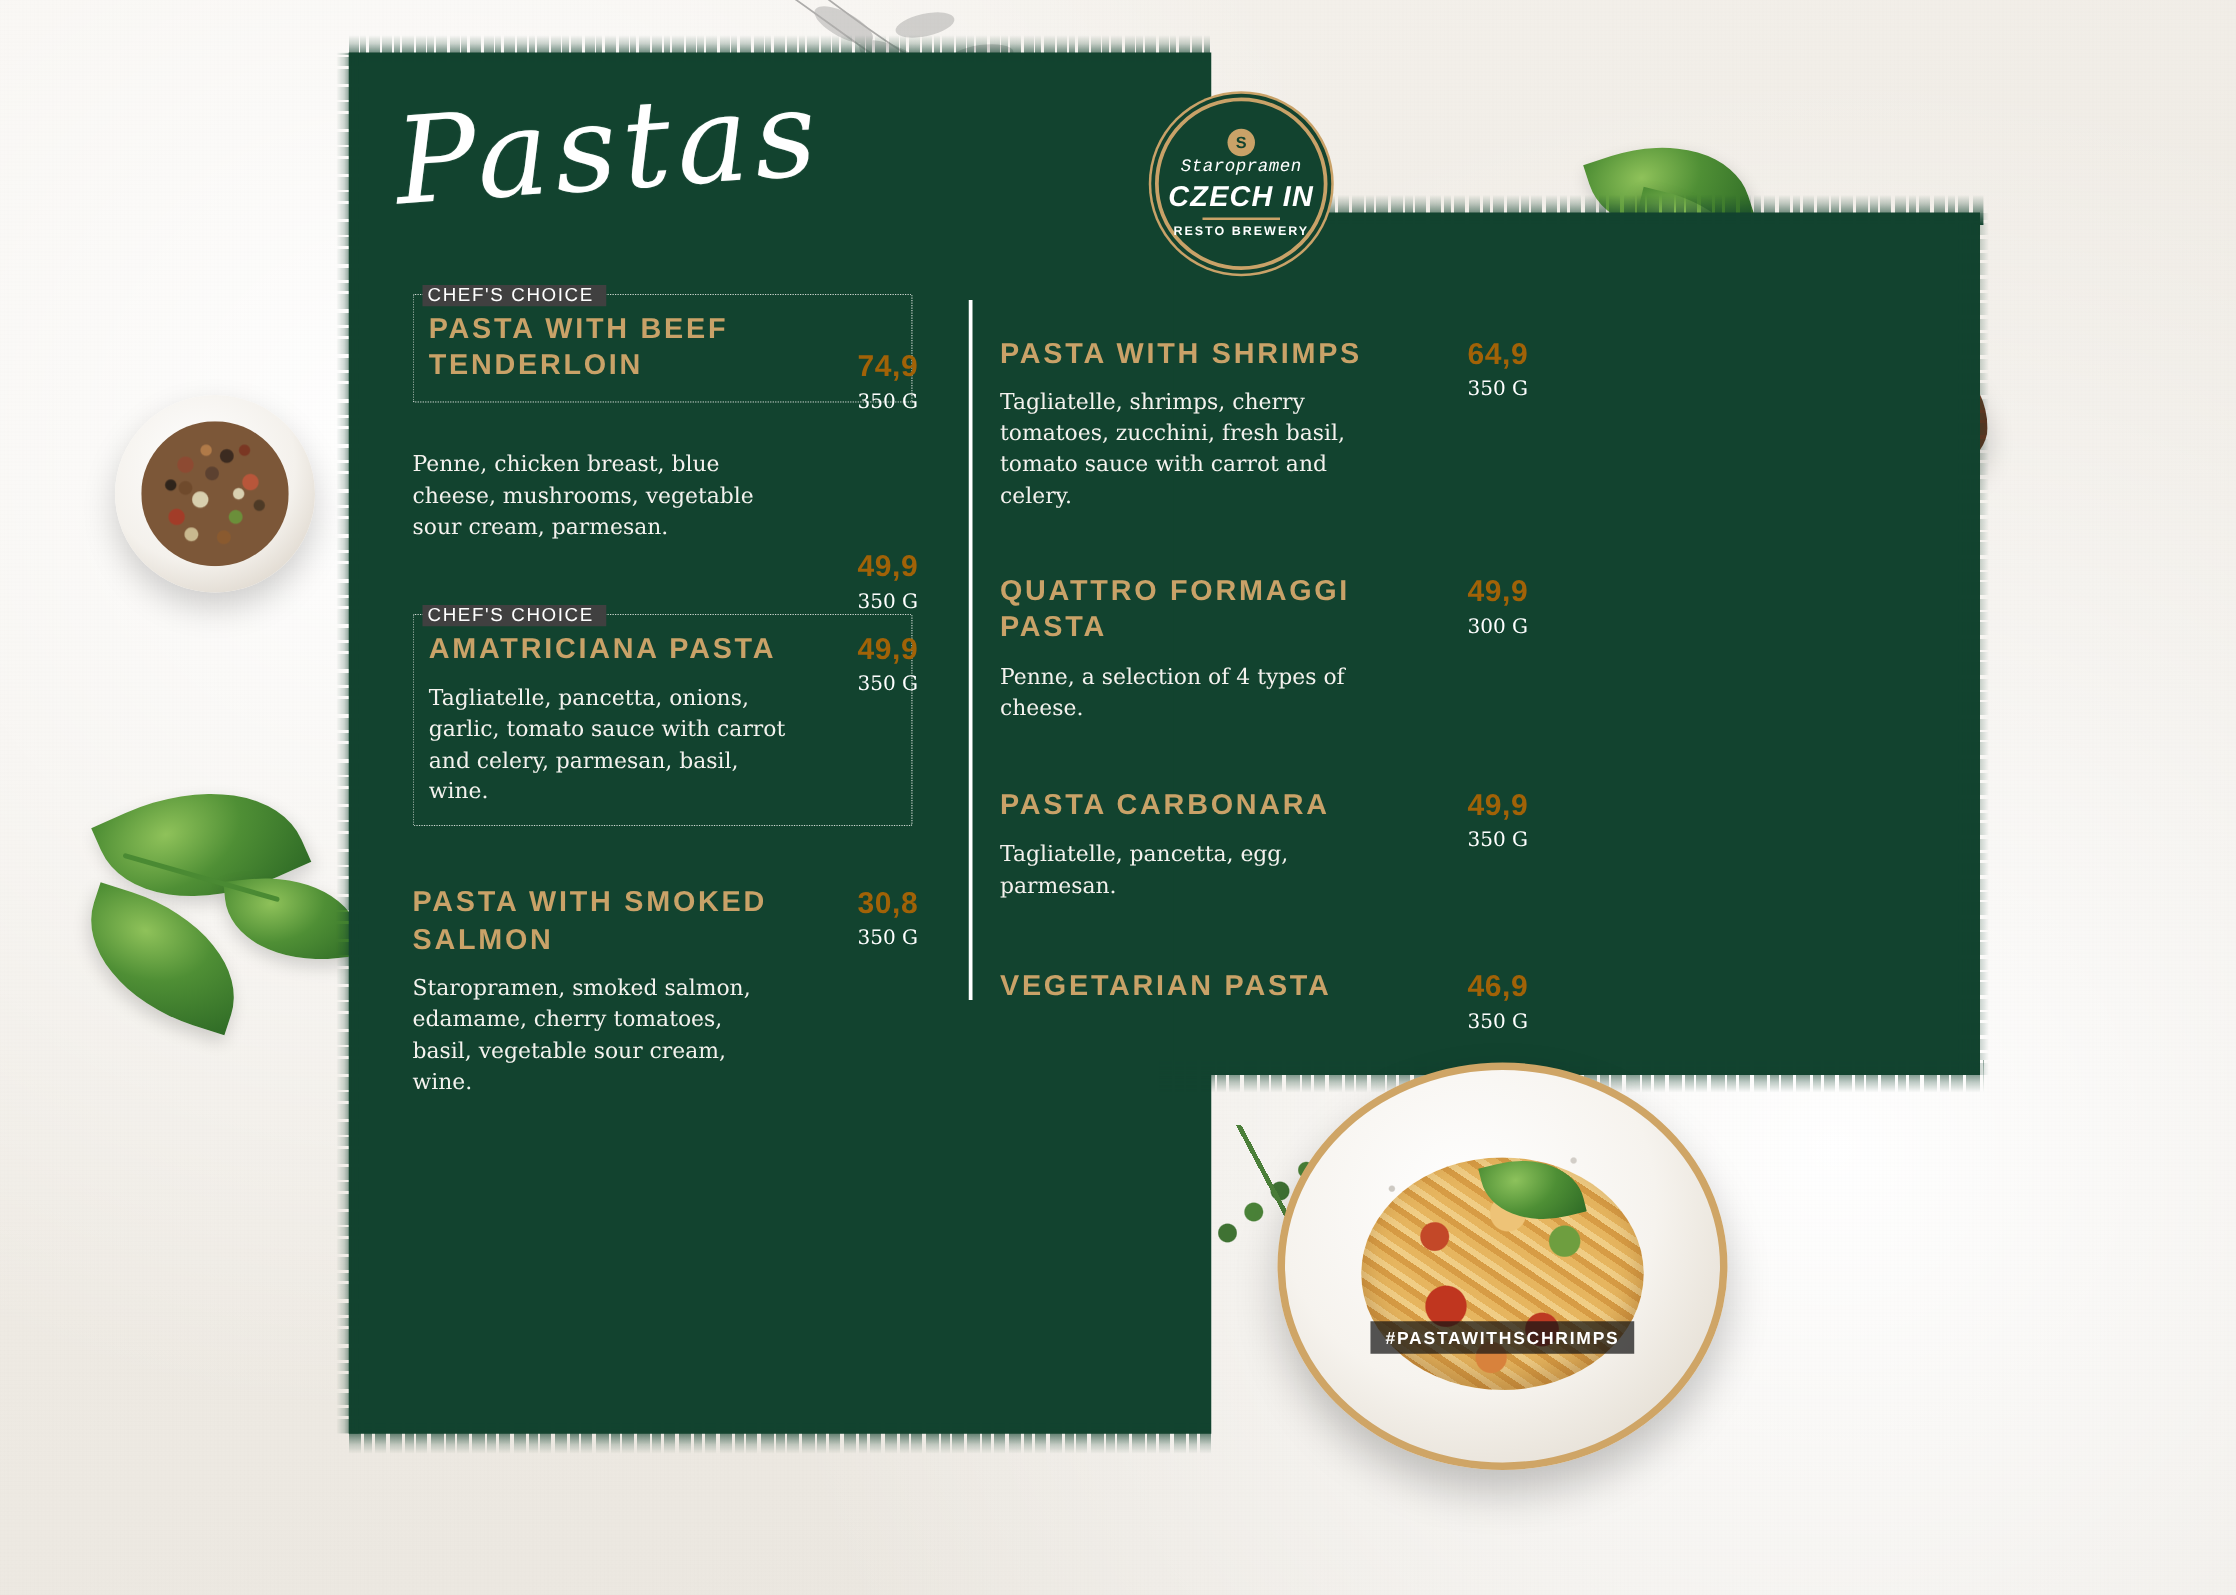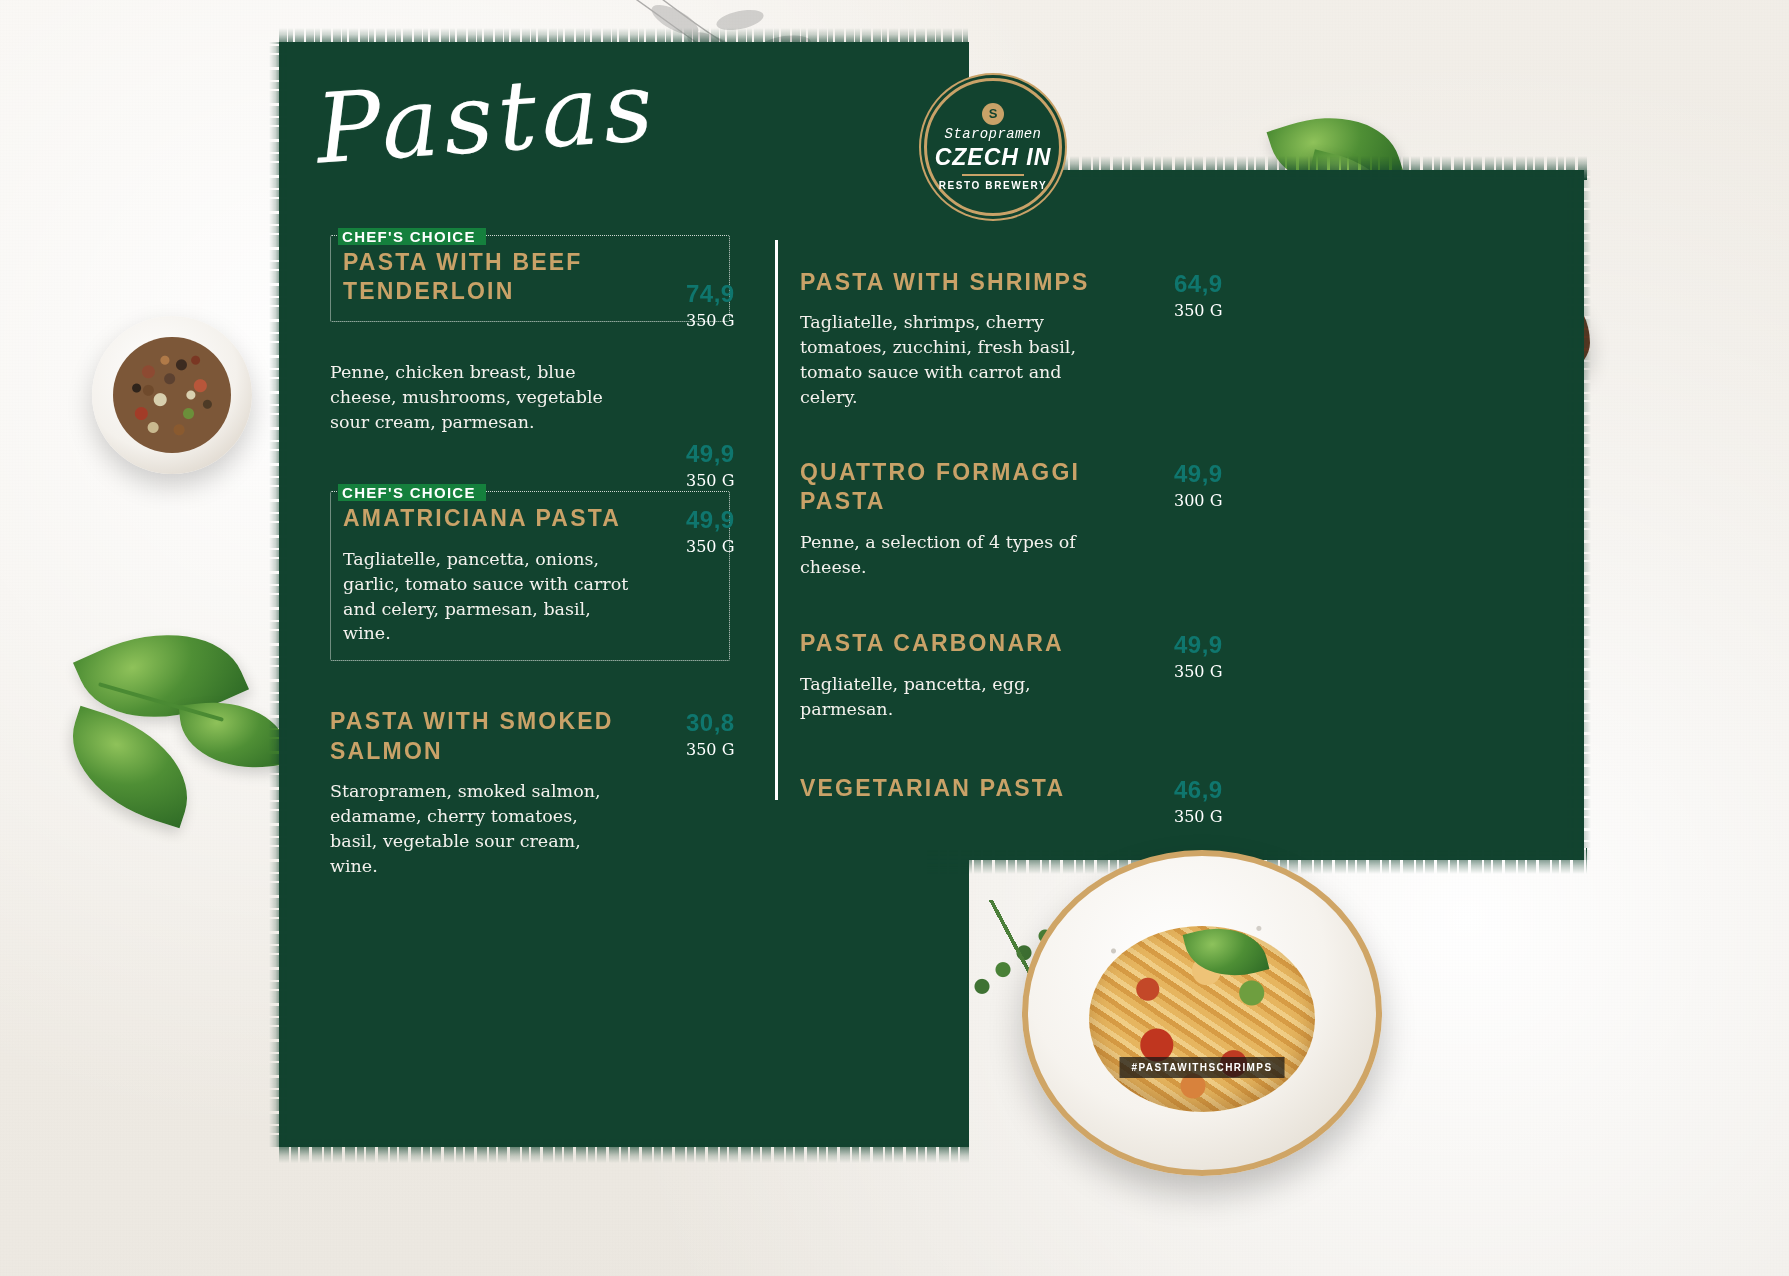--- a/index.html
+++ b/index.html
@@ -154,25 +154,25 @@
     top: 240px;
     width: 3px;
     height: 560px;
     background: #ffffff;
   }
 
   .dish { position: relative; margin-bottom: 26px; }
 
   .chef-tag {
     font-size: 15px;
-    font-weight: 700;
+    font-weight: 400;
     letter-spacing: 1.3px;
     color: #ffffff;
     display: inline-block;
-    background: #15803d;
+    background: #404040;
     padding: 0 10px 0 4px;
     position: relative;
     z-index: 3;
     margin-left: 8px;
   }
   .chef-box {
     border: 1.6px dotted #cfd8d2;
     border-radius: 2px;
     padding: 12px 12px 14px 12px;
     margin-top: -11px;
@@ -199,21 +199,21 @@
   .price-wrap {
     position: absolute;
     right: -42px;
     top: 2px;
     text-align: left;
     width: 86px;
   }
   .price {
     font-size: 24px;
     font-weight: 700;
-    color: #0f766e;
+    color: #a16207;
     letter-spacing: .5px;
   }
   .weight {
     font-family: "DejaVu Serif", serif;
     font-size: 16px;
     color: #ffffff;
     margin-top: 3px;
   }
 
   
@@ -431,21 +431,21 @@
     border-radius: 0 80% 0 80%;
     transform: rotate(-14deg);
   }
   .hashtag {
     position: absolute;
     left: 50%;
     top: 64%;
     transform: translateX(-50%);
     background: rgba(20,20,20,.72);
     color: #ffffff;
-    font-size: 10px;
+    font-size: 14px;
     font-weight: 700;
     letter-spacing: 1.4px;
     padding: 5px 12px;
     white-space: nowrap;
     z-index: 5;
   }
 </style>
 </head>
 <body>
 

